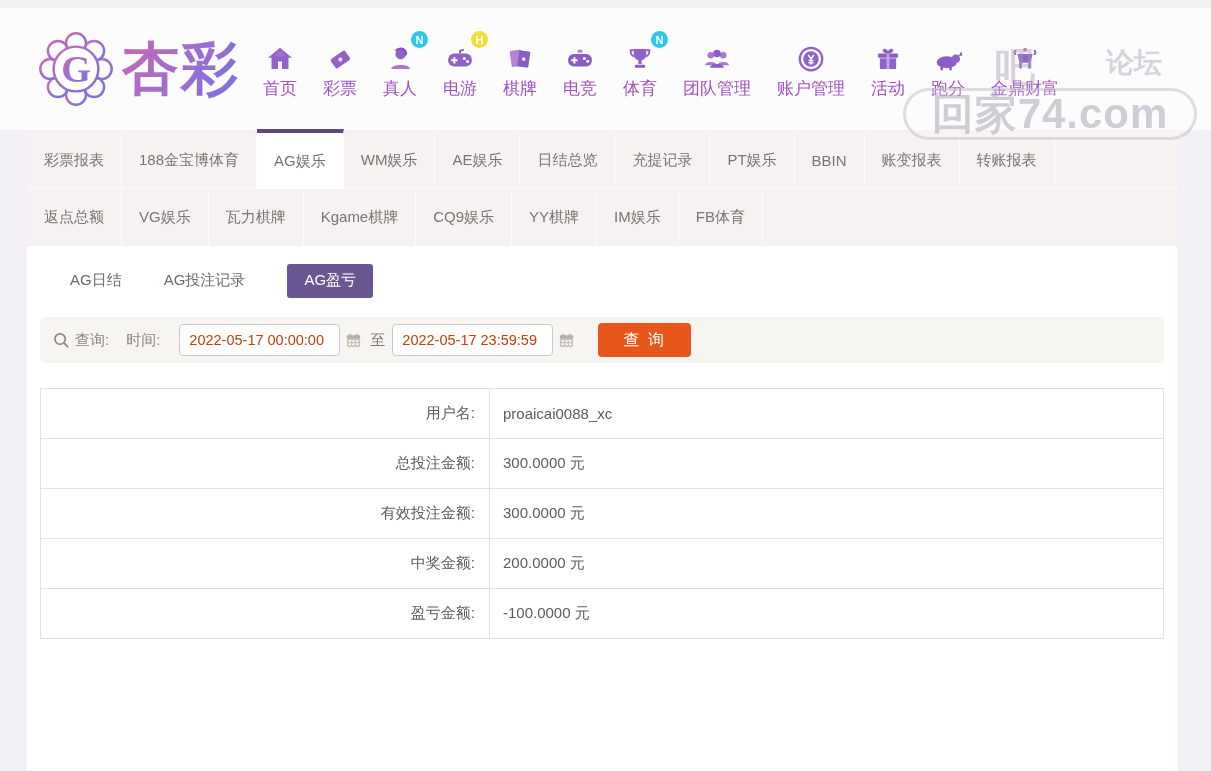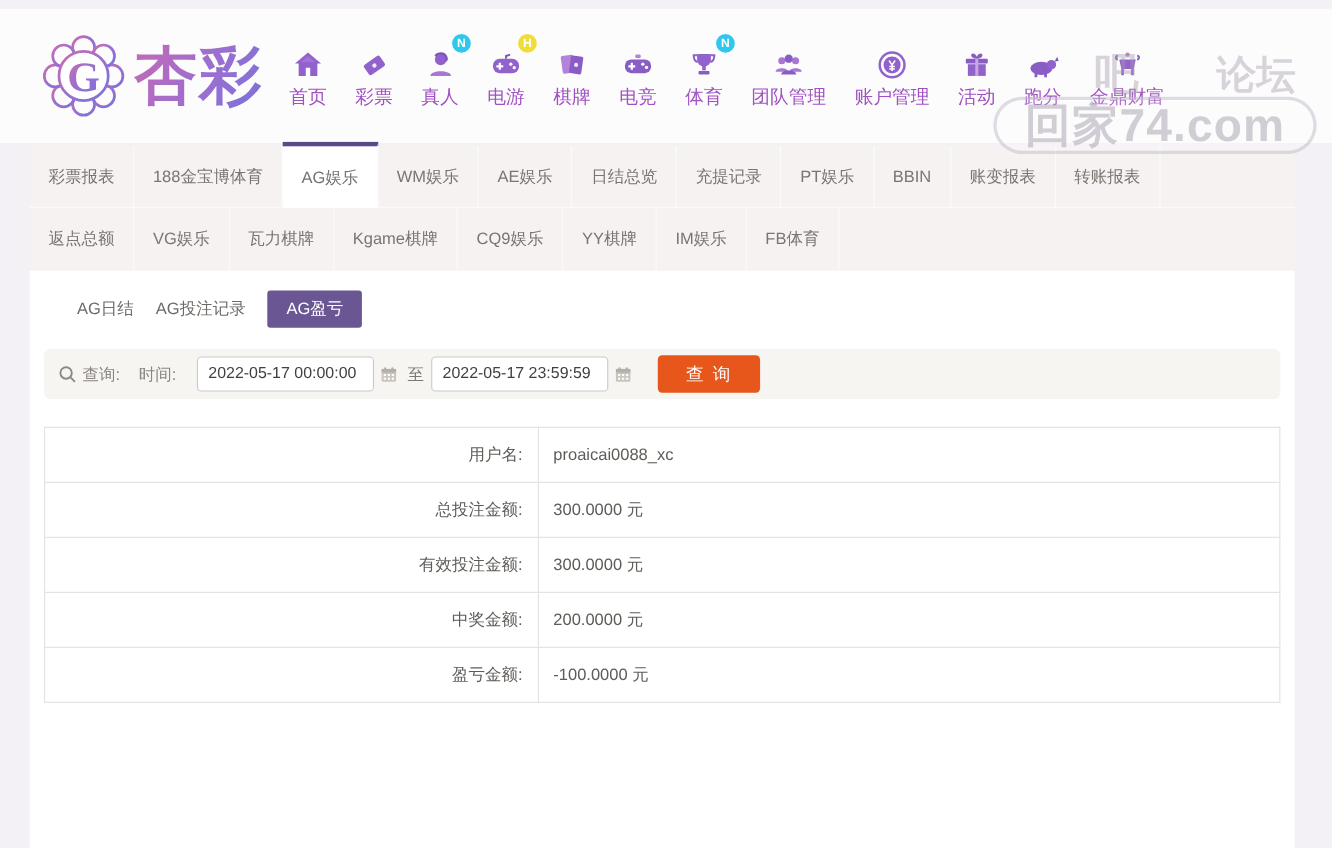--- a/index.html
+++ b/index.html
@@ -17,45 +17,45 @@
   .nav-item{display:flex;flex-direction:column;align-items:center;padding:0 13px;cursor:pointer}
   .nav-icon-wrap{position:relative;height:36px;display:flex;align-items:flex-end;justify-content:center}
   .nav-icon-wrap svg{width:30px;height:30px}
   .nav-badge{position:absolute;top:-7px;right:-13px;width:17px;height:17px;border-radius:50%;
     display:flex;align-items:center;justify-content:center;font-size:11px;font-weight:bold;color:#fff}
   .nav-label{margin-top:3px;font-size:17px;color:#a052c2;white-space:nowrap}
 
   
   .watermark{position:absolute;left:0;top:0;width:1211px;height:320px;pointer-events:none;z-index:6}
   .wm-ba{position:absolute;left:995px;top:40px;font-size:40px;font-weight:bold;color:rgba(165,155,172,.42)}
-  .wm-forum{position:absolute;left:1106px;top:44px;font-size:36px;font-weight:bold;color:rgba(165,155,172,.42)}
+  .wm-forum{position:absolute;left:1106px;top:44px;font-size:28px;font-weight:bold;color:rgba(165,155,172,.42)}
   .wm-main{position:absolute;left:903px;top:88px;width:294px;height:52px;border:3px solid rgba(185,180,192,.45);
     border-radius:32px;display:flex;align-items:center;justify-content:center;font-size:42px;font-weight:bold;
     color:rgba(172,166,180,.55);letter-spacing:1px;background:rgba(255,255,255,.18)}
 
   
   .tabs-wrap{position:absolute;left:27px;top:133px;width:1150px;background:#f6f2f1;z-index:2}
   .tab-row{display:flex;height:56px;border-bottom:1px solid #fcfbfa}
   .tab-row:last-child{border-bottom:none}
   .tab{display:flex;align-items:center;padding:0 17px;font-size:15px;color:#7b7470;
     border-right:1px solid #fcfbfa;cursor:pointer;white-space:nowrap}
   .tab.active{background:#fff;border-top:4px solid #5a4888;margin-top:-4px;height:60px;color:#757170}
 
   
   .panel{position:absolute;left:27px;top:246px;width:1150px;height:525px;background:#fff;z-index:1}
-  .subtabs{display:flex;align-items:center;gap:20px;padding:17px 0 0 43px;height:52px}
+  .subtabs{display:flex;align-items:center;gap:42px;padding:17px 0 0 43px;height:52px}
   .subtab{font-size:15px;color:#6e6a67;height:34px;display:flex;align-items:center;cursor:pointer;white-space:nowrap}
   .subtab.active{background:#695693;color:#fff;border-radius:3px;padding:0 17px}
 
   .query-bar{margin:19px 13px 0;height:46px;background:#f7f5f2;border-radius:6px;display:flex;align-items:center;padding:0 13px}
   .search-icon{display:flex;margin-right:5px}
   .q-label{font-size:15px;color:#8b8680}
   .q-label.time{margin-left:17px}
   .date-input{margin-left:19px;width:161px;height:32px;border:1px solid #c9c9c9;border-radius:4px;background:#fff;
-    padding:0 9px;font-size:14.5px;color:#404040;font-family:inherit}
+    padding:0 9px;font-size:14.5px;color:#c2410c;font-family:inherit}
   .cal-icon{display:flex;margin-left:6px;cursor:pointer}
   .to-label{margin:0 7px 0 9px;font-size:15px;color:#7d7873}
   .query-btn{margin-left:24px;width:93px;height:34px;background:#e7571c;border:none;border-radius:4px;color:#fff;
     font-size:16px;cursor:pointer;font-family:inherit;letter-spacing:2px}
 
   .report-table{margin:25px 13px 0;width:1124px;border-collapse:collapse}
   .report-table td{border:1px solid #e3e2e1;height:50px;font-size:15px;color:#5f5c58}
   td.cell-label{text-align:right;padding-right:14px}
   td.cell-value{text-align:left;padding-left:13px}
   col.c1{width:449px}

